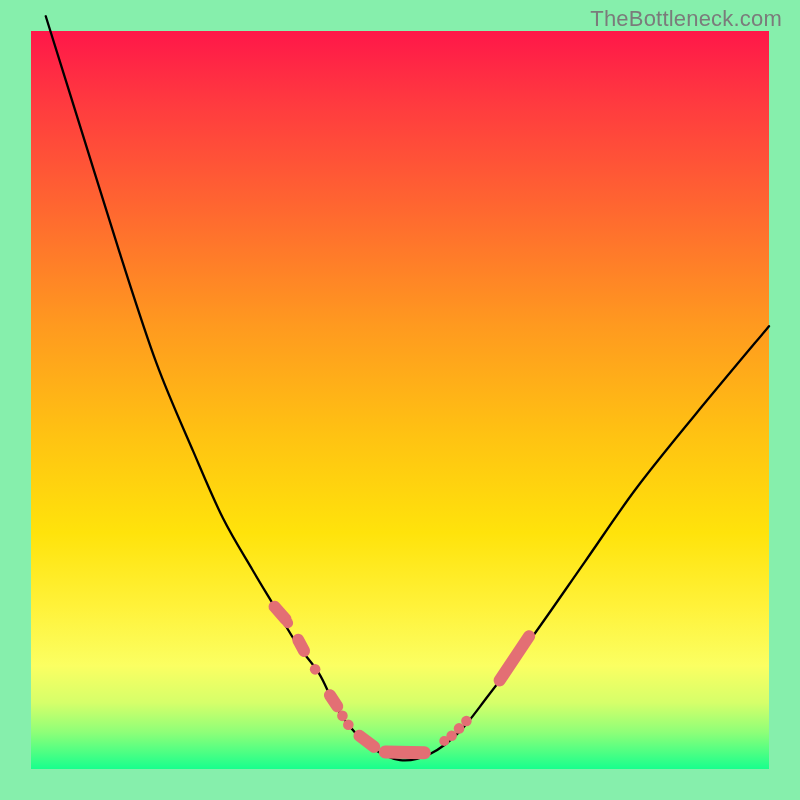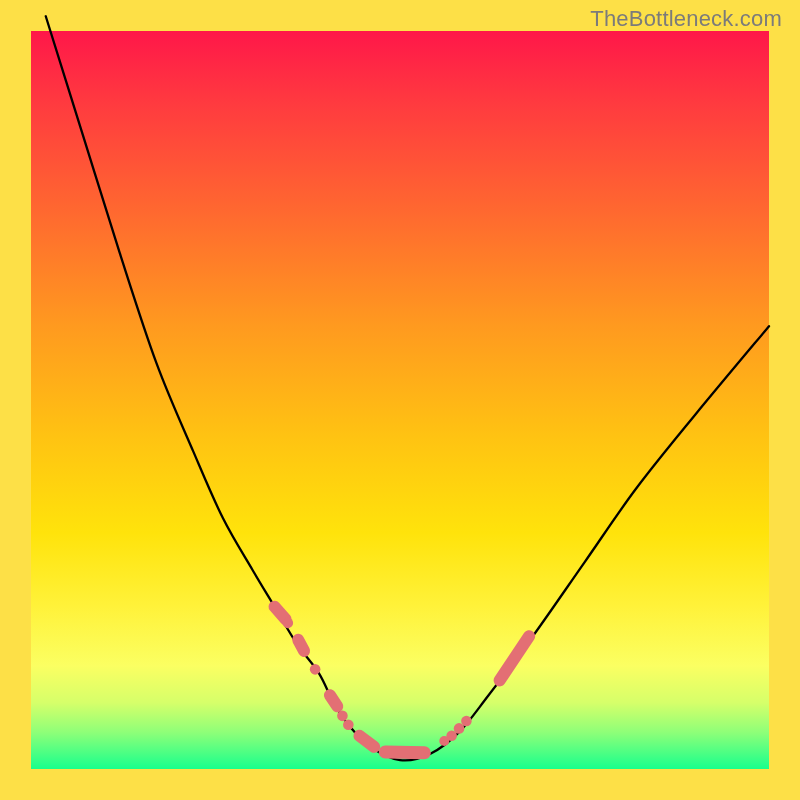--- a/index.html
+++ b/index.html
@@ -8,21 +8,21 @@
     width: 800px;
     height: 800px;
     overflow: hidden;
     background: #000;
     font-family: Arial, Helvetica, sans-serif;
   }
   .stage {
     position: relative;
     width: 800px;
     height: 800px;
-    background: #fde047;
+    background: #86efac;
   }
   .plot-area {
     position: absolute;
     left: 31px;
     top: 31px;
     width: 738px;
     height: 738px;
     background: linear-gradient(to bottom,
       #ff1749 0%,
       #ff3b3f 10%,

